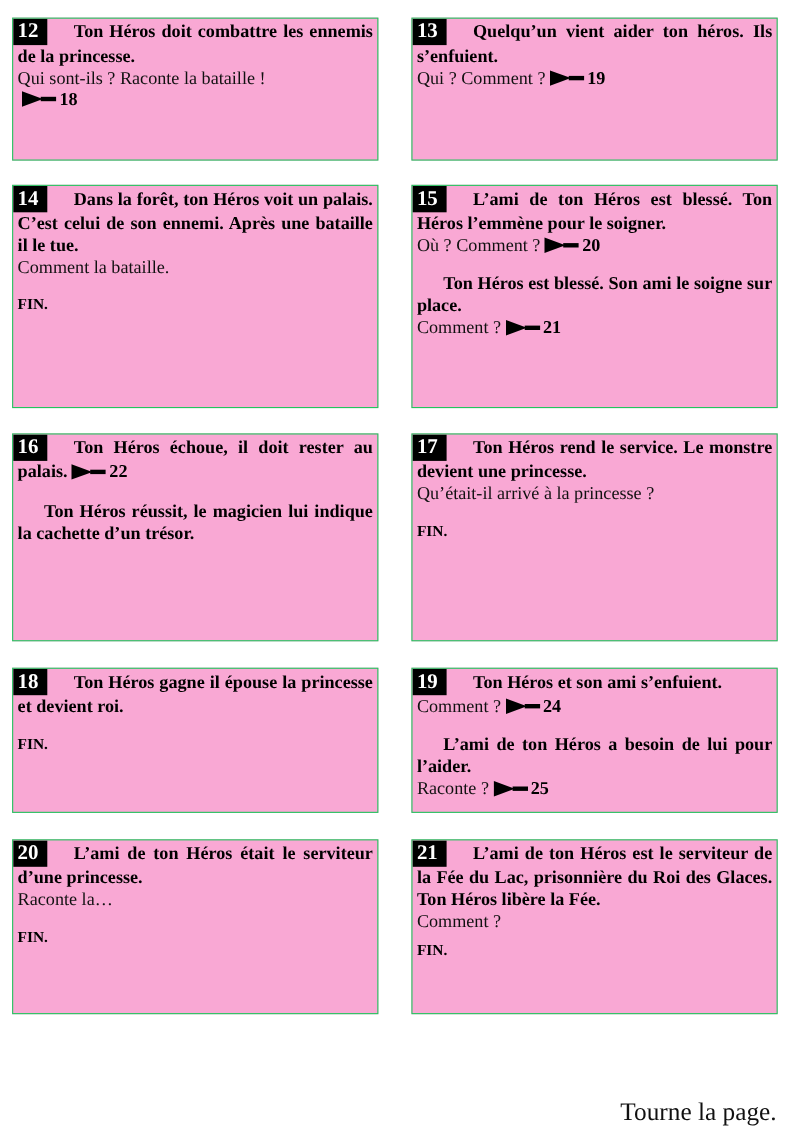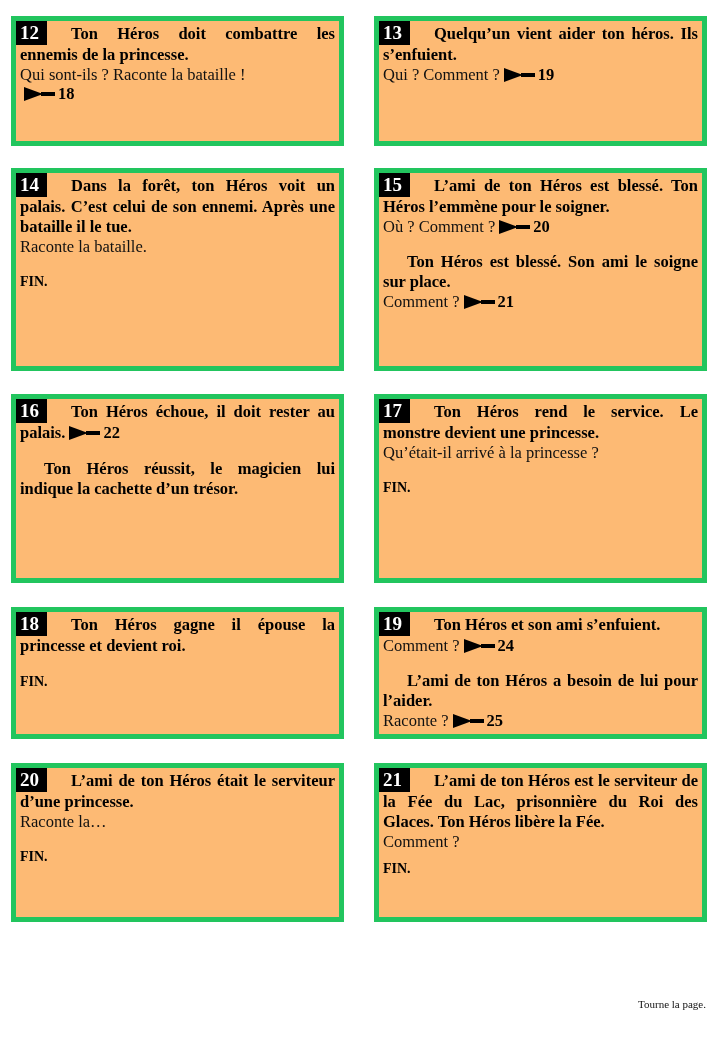--- a/index.html
+++ b/index.html
@@ -30,22 +30,22 @@
     width: 696px;
   }
 
   .row {
     display: flex;
     justify-content: space-between;
     width: 696px;
   }
 
   .card {
-    border: 5px solid #22c55e;
-    background: #fdba74;
+    border: 1px solid #22c55e;
+    background: #f9a8d4;
     box-sizing: border-box;
     width: 333px;
     position: relative;
     padding: 0 4px 4px 4px;
     overflow: hidden;
   }
 
   .card-body {
     position: relative;
   }
@@ -142,21 +142,21 @@
   .ref {
     font-weight: bold;
     font-size: 16.5px;
     color: #000;
   }
 
   .footer {
     position: absolute;
     right: 14px;
     top: 998px;
-    font-size: 11px;
+    font-size: 23px;
     font-weight: normal;
     color: #111;
     font-family: "Liberation Serif", "DejaVu Serif", serif;
   }
 
   
   .r0 .card { height: 130px; }
   .r1 .card { height: 203px; }
   .r2 .card { height: 189px; }
   .r3 .card { height: 132px; }
@@ -188,21 +188,21 @@
           <p class="quest"><span>Qui ? Comment ?</span><span class="arrow"><span class="tri"></span><span class="tail"></span></span><span class="ref">19</span></p>
         </div>
       </div>
     </div>
     <div class="row-spacer-0"></div>
 
     <div class="row r1">
       <div class="card">
         <div class="card-body">
           <p class="narr first"><span class="badge">14</span><span class="indent-sp"></span><span class="lead">Dans la forêt, ton Héros voit un palais. C’est celui de son ennemi. Après une bataille il le tue.</span></p>
-          <p class="quest"><span>Raconte la bataille.</span></p>
+          <p class="quest"><span>Comment la bataille.</span></p>
           <div class="gap"></div>
           <p class="fin">FIN.</p>
         </div>
       </div>
       <div class="card">
         <div class="card-body">
           <p class="narr first"><span class="badge">15</span><span class="indent-sp"></span><span class="lead">L’ami de ton Héros est blessé. Ton Héros l’emmène pour le soigner.</span></p>
           <p class="quest"><span>Où ? Comment ?</span><span class="arrow"><span class="tri"></span><span class="tail"></span></span><span class="ref">20</span></p>
           <div class="gap"></div>
           <p class="narr"><span class="indent-sp"></span><span class="lead">Ton Héros est blessé. Son ami le soigne sur place.</span></p>

